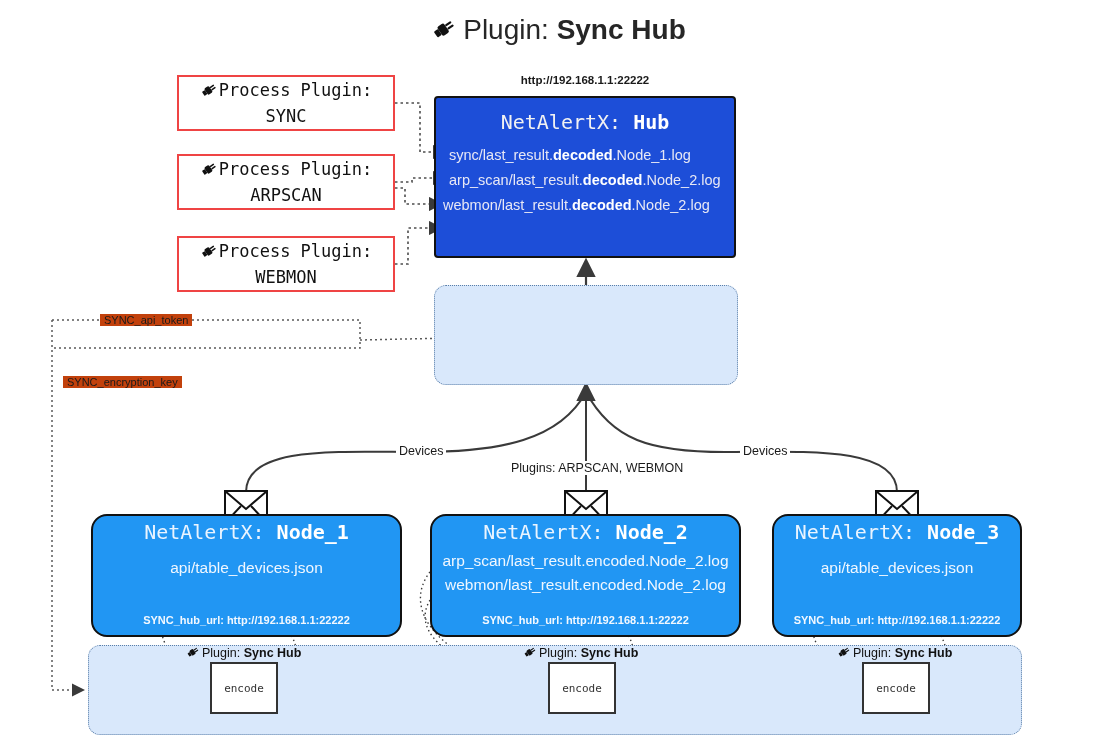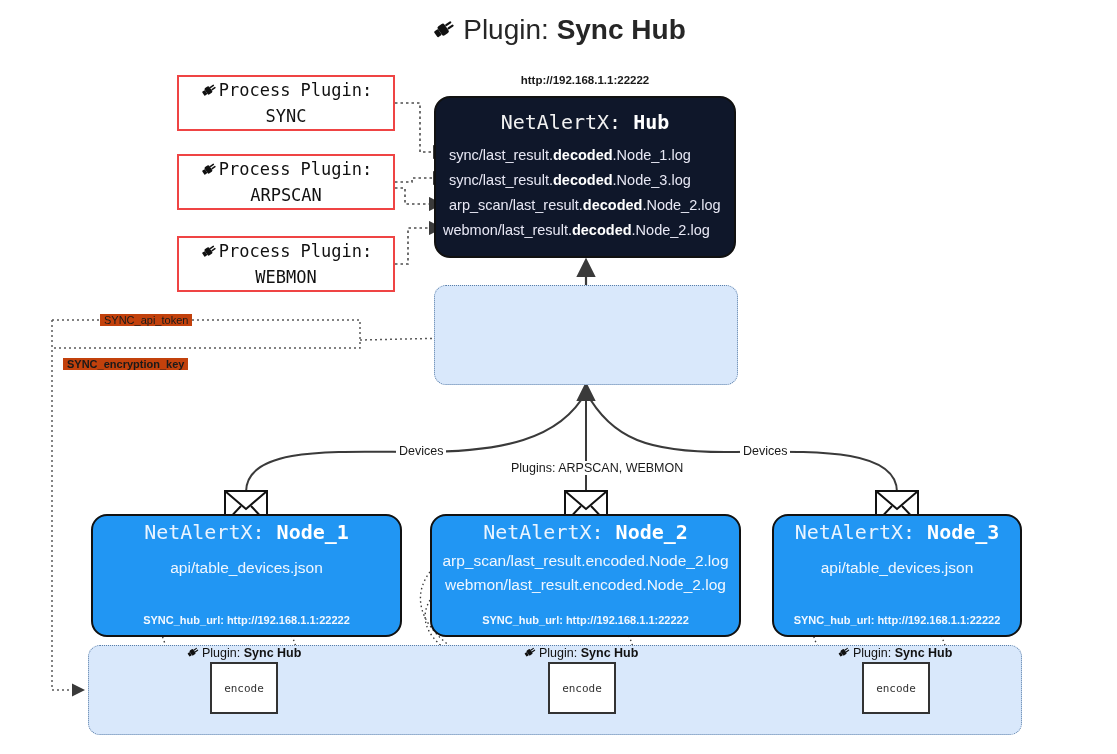--- a/index.html
+++ b/index.html
@@ -16,21 +16,21 @@
 
   
   .pbox{border:2px solid #ef4444;background:#ffffff;display:flex;align-items:center;
         justify-content:center;text-align:center;}
   .pbox .inner{font-family:"DejaVu Sans Mono","Liberation Mono",monospace;
         font-size:17px;line-height:1.35;color:#111;}
   .pbox .plug{display:inline-block;vertical-align:-3px;margin-right:1px;}
 
   
   #hub{left:434px;top:96px;width:302px;height:162px;border:2px solid #111;
-       border-radius:16px;background:#0f172a;color:#ffffff;}
+       border-radius:4px;background:#1d4ed8;color:#ffffff;}
   #hub .hubtitle{font-family:"DejaVu Sans Mono","Liberation Mono",monospace;
        font-size:20px;text-align:center;margin-top:12px;color:#f2f2f2;}
   #hub .hubtitle b{color:#ffffff;font-weight:bold;}
   #hub .logs{margin-top:9px;}
   #hub .log{font-size:14.5px;line-height:25px;color:#e8e8f5;padding-left:13px;
        white-space:nowrap;}
   #hub .log b{color:#ffffff;font-weight:bold;}
   #huburl{left:434px;top:74px;width:302px;text-align:center;font-size:11.5px;
        font-weight:bold;color:#1a1a1a;}
 
@@ -173,30 +173,29 @@
   </svg>
 
   <div class="node" id="huburl">http://192.168.1.1:22222</div>
   <div class="node" id="hub">
     <div class="hubtitle">
       <span>NetAlertX:</span>
       <b>Hub</b>
     </div>
     <div class="logs">
       <div class="log"><span>sync/last_result.</span><b>decoded</b><span>.Node_1.log</span></div>
-      <div class="log"><span>sync/last_result.</span><b>decoded</b><span>.Node_3.log</span></div>
       <div class="log" style=""><span>arp_scan/last_result.</span><b>decoded</b><span>.Node_2.log</span></div>
       <div class="log" style="padding-left:7px;"><span>webmon/last_result.</span><b>decoded</b><span>.Node_2.log</span></div>
     </div>
   </div>
 
   <div class="node" id="decode-wrap"></div>
 
   <div class="tlabel" style="left:100px;top:314px;">SYNC_api_token</div>
-  <div class="tlabel" style="left:63px;top:358px;font-weight:bold;">SYNC_encryption_key</div>
+  <div class="tlabel" style="left:63px;top:376px;">SYNC_encryption_key</div>
 
   <div class="elabel" style="left:396px;top:444px;">Devices</div>
   <div class="elabel" style="left:508px;top:461px;">Plugins: ARPSCAN, WEBMON</div>
   <div class="elabel" style="left:740px;top:444px;">Devices</div>
 
   <div class="node" style="left:224px;top:490px;">
     <svg width="44" height="34" viewBox="0 0 44 34">
       <rect x="1" y="1" width="42" height="32" fill="#fff" stroke="#111" stroke-width="2"></rect>
       <path d="M1,1 L22,19 L43,1" fill="none" stroke="#111" stroke-width="2"></path>
       <path d="M1,33 L17,16 M43,33 L27,16" fill="none" stroke="#111" stroke-width="2"></path>

